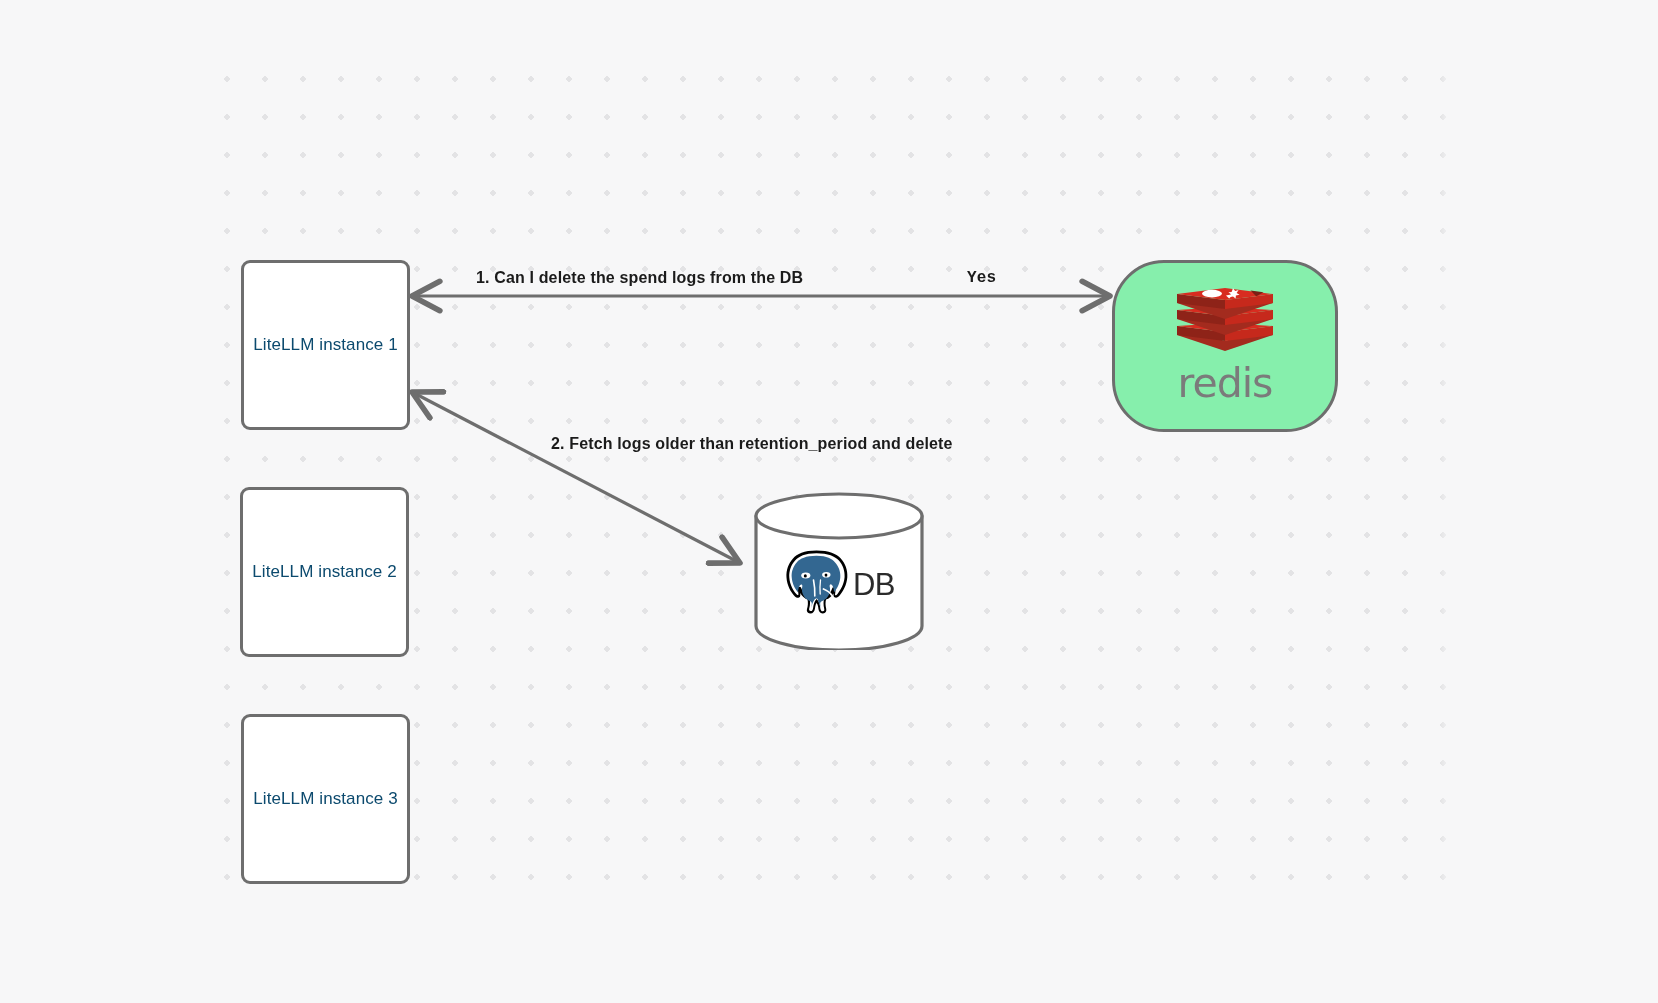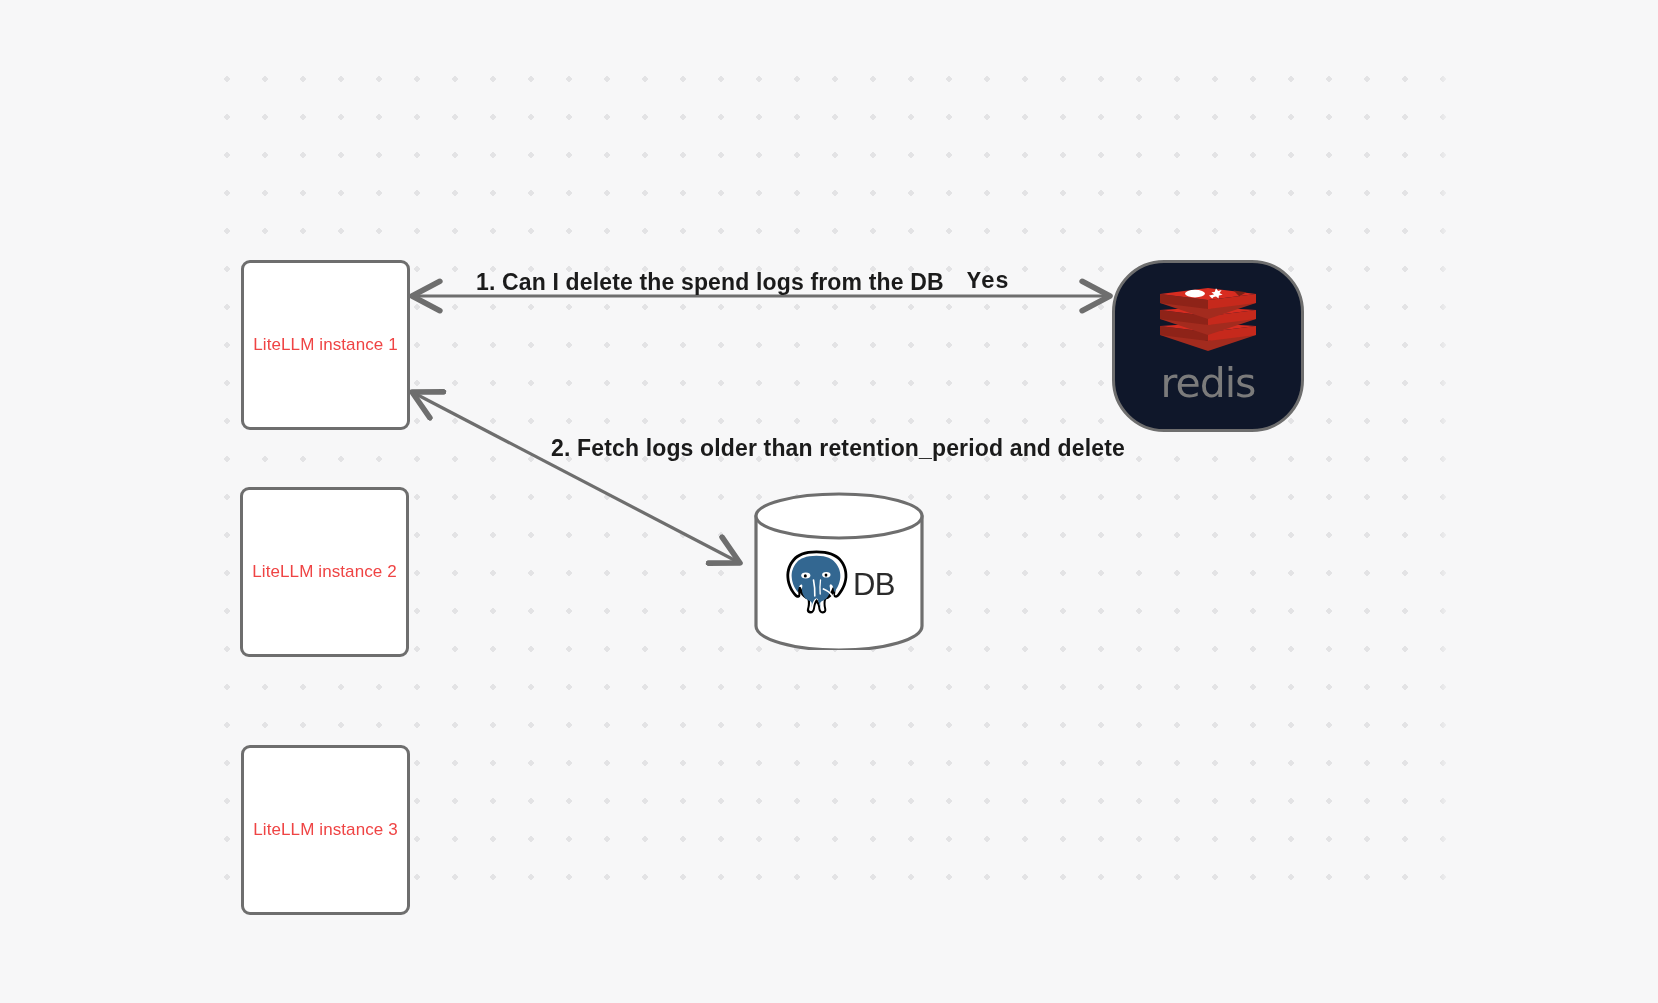--- a/index.html
+++ b/index.html
@@ -48,39 +48,39 @@
     background: #ffffff;
     border: 3px solid #6e6e6e;
     border-radius: 9px;
     box-sizing: border-box;
     display: flex;
     align-items: center;
     justify-content: center;
   }
   .node-label {
     font-size: 17px;
-    color: #ef4444;
+    color: #0c4a6e;
     font-family: "Liberation Sans", sans-serif;
     letter-spacing: 0.1px;
     text-align: center;
     user-select: none;
   }
 
   #litellm-1 { left: 241px; top: 260px; width: 169px; height: 170px; }
   #litellm-2 { left: 240px; top: 487px; width: 169px; height: 170px; }
-  #litellm-3 { left: 241px; top: 714px; width: 169px; height: 170px; margin-top: 31px; }
+  #litellm-3 { left: 241px; top: 714px; width: 169px; height: 170px; }
 
   
   #redis-node {
     position: absolute;
     left: 1112px;
     top: 260px;
-    width: 192px;
+    width: 226px;
     height: 172px;
-    background: #0f172a;
+    background: #86efac;
     border: 3px solid #6e6e6e;
     border-radius: 52px;
     box-sizing: border-box;
     display: flex;
     flex-direction: column;
     align-items: center;
     justify-content: center;
   }
   #redis-logo-wrap {
     display: flex;
@@ -124,21 +124,21 @@
     color: #2b2b2b;
     line-height: 1;
     letter-spacing: -0.5px;
   }
 
   
   .edge-label {
     position: absolute;
     font-family: "Liberation Sans", sans-serif;
     font-weight: bold;
-    font-size: 23px;
+    font-size: 16px;
     color: #1b1b1b;
     white-space: nowrap;
     user-select: none;
     letter-spacing: 0.15px;
   }
   #label-step1 { left: 476px; top: 269px; }
   #label-yes   { left: 967px; top: 269px; font-family: Liberation Mono, monospace; }
   #label-step2 { left: 551px; top: 435px; }
 
   

